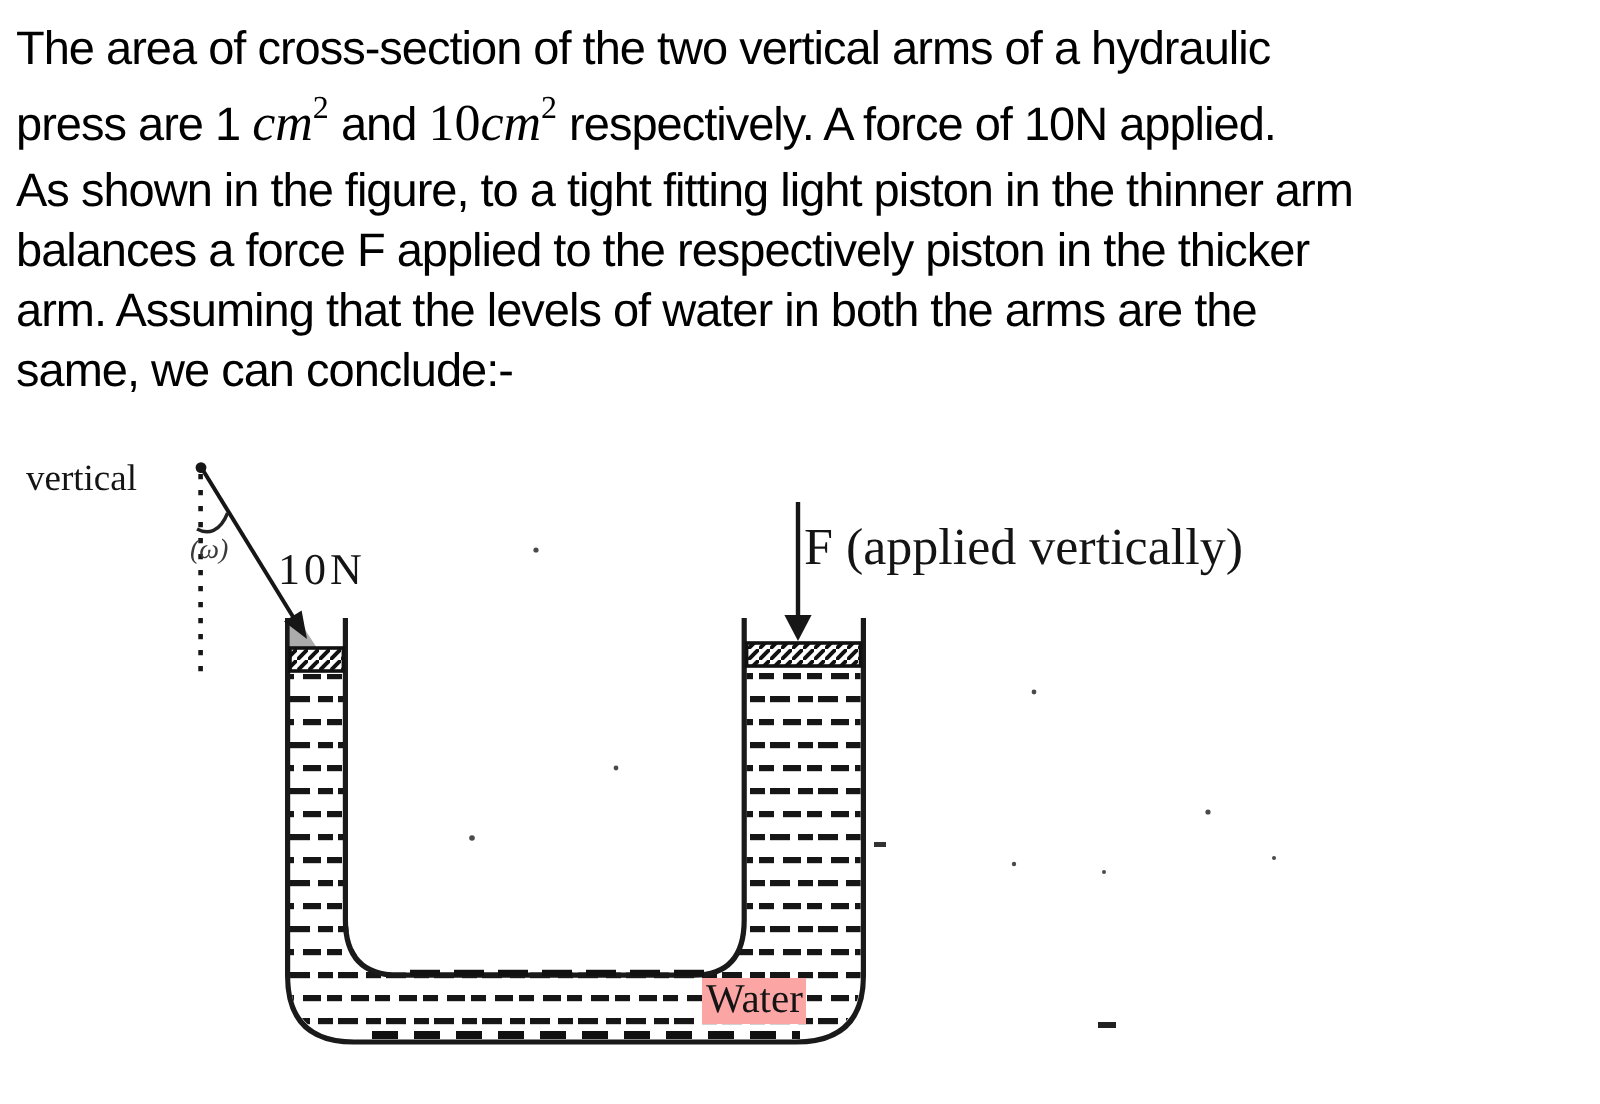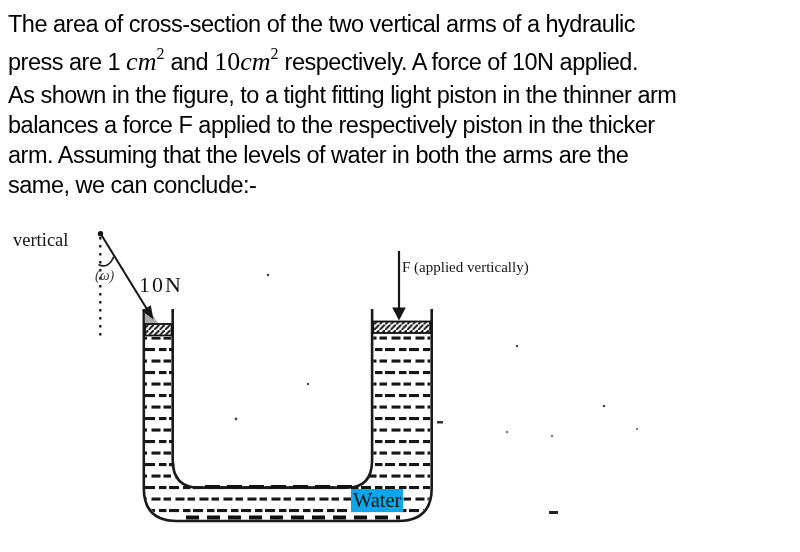--- a/index.html
+++ b/index.html
@@ -16,22 +16,22 @@
   .math-it   { font-family:"Liberation Serif", serif; font-style:italic; font-size:26px; letter-spacing:0;margin-top:31px; }
   .math-sup  { font-family:"Liberation Serif", serif; font-size:16px; position:relative; top:-11px; letter-spacing:0; }
   
   .fig-label {
     position:absolute; font-family:Liberation Serif, serif;
     color:#141414; white-space:nowrap;
   }
   #lbl-vertical { left:13px;  top:230px; font-size:18.5px; }
   #lbl-angle    { left:95px;  top:268px; font-size:14px; font-style:italic; color:#3a3a3a; }
   #lbl-10n      { left:139px; top:272px; font-size:22px; letter-spacing:2px; }
-  #lbl-f        { left:402px; top:259px; font-size:15px; }
-  #lbl-water    { left:351px; top:489px; font-size:20.5px; background:#0ea5e9; padding:0 2px; }
+  #lbl-f        { left:402px; top:259px; font-size:26px; }
+  #lbl-water    { left:351px; top:489px; font-size:20.5px; background:#fca5a5; padding:0 2px; }
   svg.fig { position:absolute; left:0; top:0; }
 </style>
 </head>
 <body>
 
 <div class="page">
 
   <div class="qline" style="top:11px">The area of cross-section of the two vertical arms of a hydraulic</div>
 
   <div class="qline" style="top:49px"><span>press are 1 </span><span class="math-it">cm</span><span class="math-sup">2</span><span> and </span><span class="math-num">10</span><span class="math-it">cm</span><span class="math-sup">2</span><span> respectively. A force of 10N applied.</span></div>

